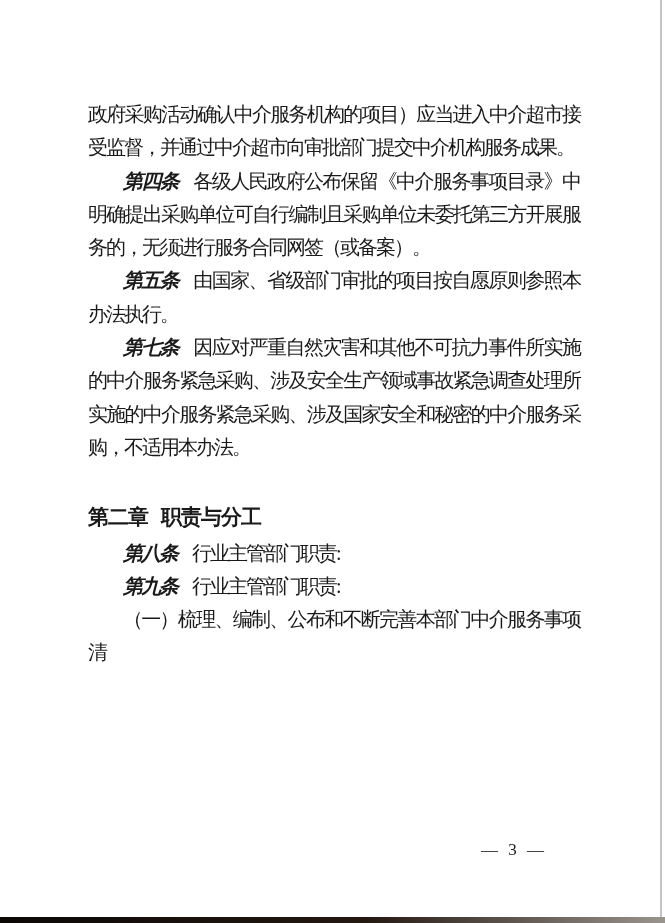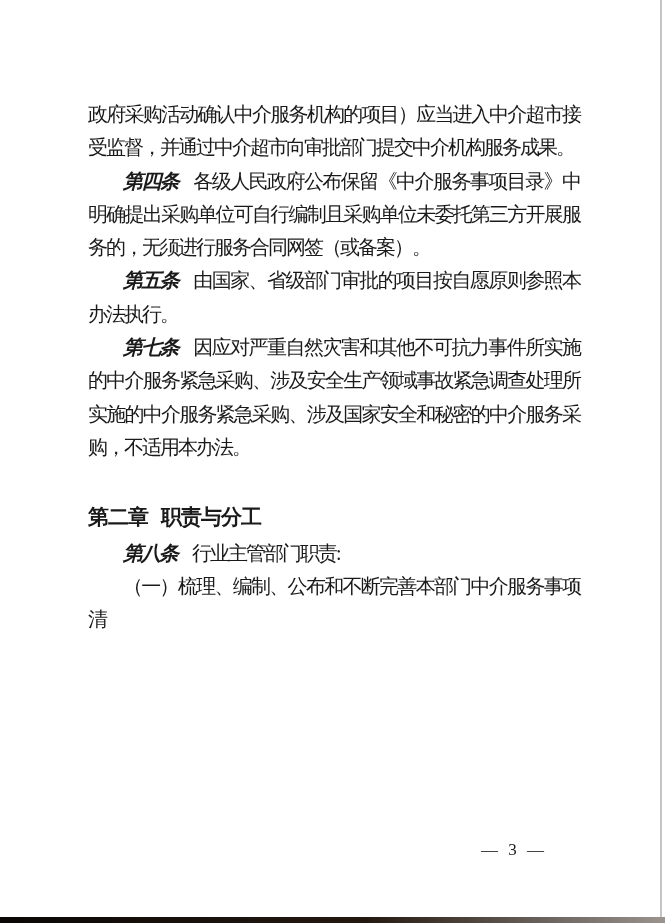--- a/index.html
+++ b/index.html
@@ -93,20 +93,21 @@
 
 
     <p class="para"><span class="term">第七条</span><span>因应对严重自然灾害和其他不可抗力事件所实施的中介服务紧急采购、涉及安全生产领域事故紧急调查处理所实施的中介服务紧急采购、涉及国家安全和秘密的中介服务采购，不适用本办法。</span></p>
 
     <p class="chapter-heading"><span class="chapter-no">第二章</span><span>职责与分工</span></p>
 
     <p class="para"><span class="term">第八条</span><span>行业主管部门职责:</span></p>
 
 
 
+    <p class="para"><span class="term">第九条</span><span>行业主管部门职责:</span></p>
 
     <p class="para"><span>（一）梳理、编制、公布和不断完善本部门中介服务事项清</span></p>
 
   </div>
 
   <div class="page-number">— 3 —</div>
 
   <div class="scan-line-right"></div>
   <div class="scan-band-bottom"></div>
 

